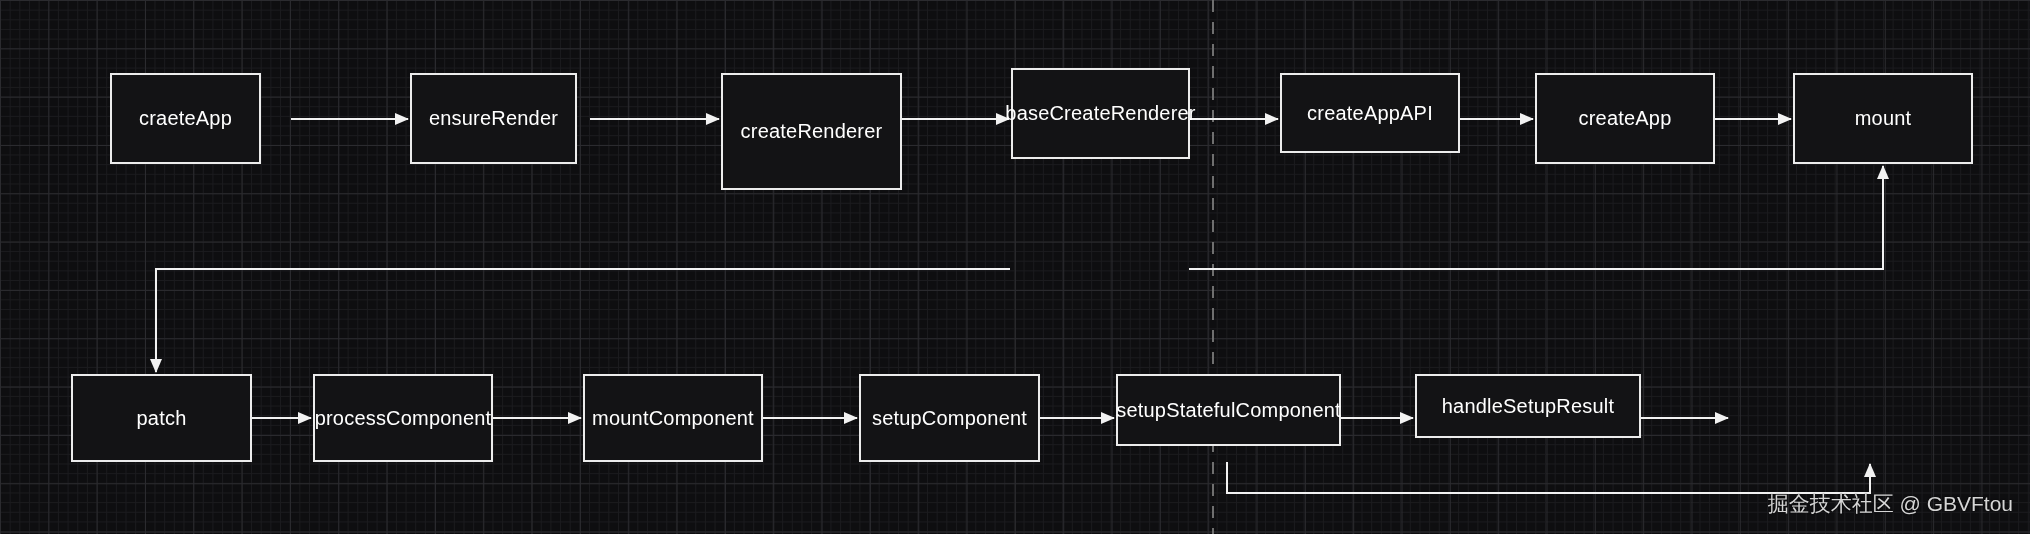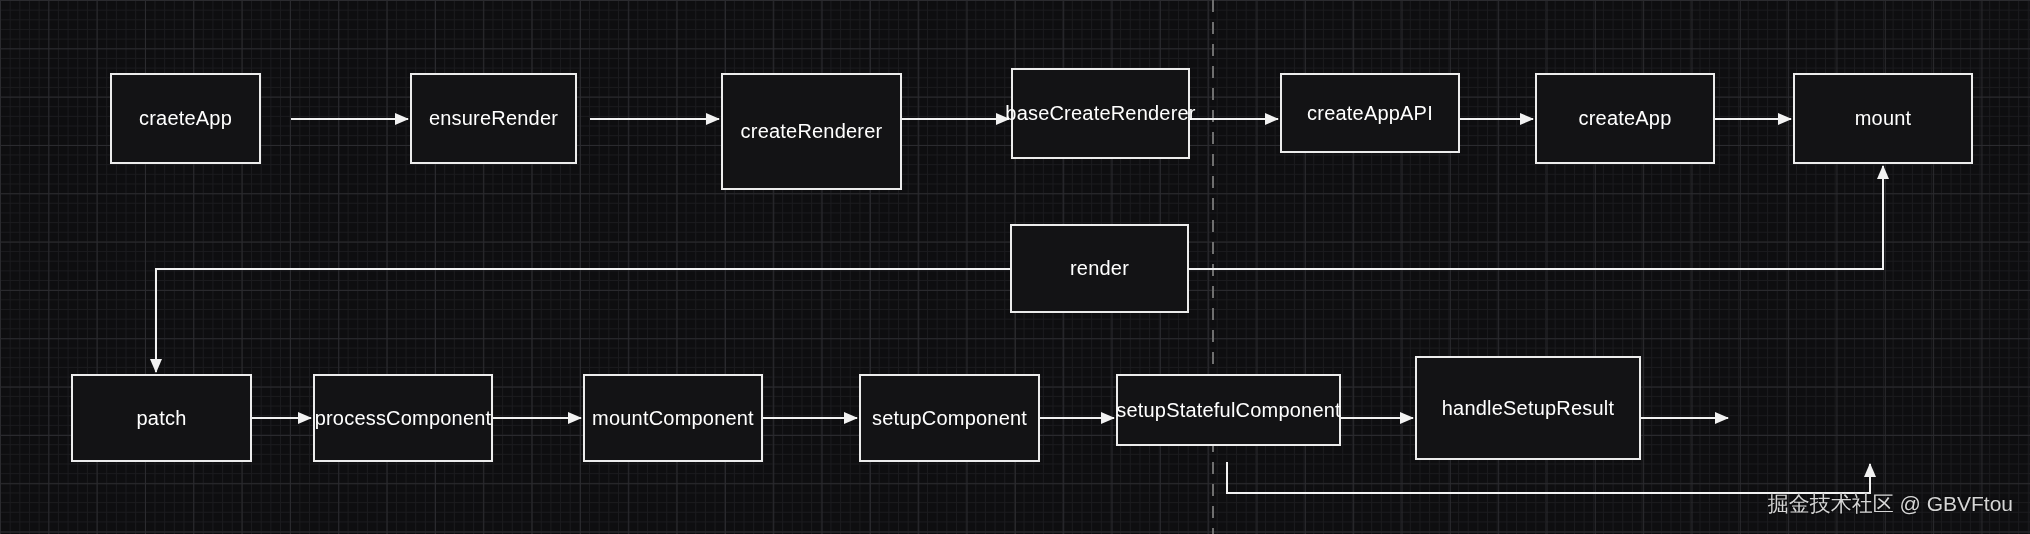--- a/index.html
+++ b/index.html
@@ -89,24 +89,23 @@
   </svg>
 
   <div class="node" style="left:110px;top:73px;width:151px;height:91px">craeteApp</div>
   <div class="node" style="left:410px;top:73px;width:167px;height:91px">ensureRender</div>
   <div class="node" style="left:721px;top:73px;width:181px;height:117px">createRenderer</div>
   <div class="node" style="left:1011px;top:68px;width:179px;height:91px">baseCreateRenderer</div>
   <div class="node" style="left:1280px;top:73px;width:180px;height:80px">createAppAPI</div>
   <div class="node" style="left:1535px;top:73px;width:180px;height:91px">createApp</div>
   <div class="node" style="left:1793px;top:73px;width:180px;height:91px">mount</div>
 
-  <div class="node" style="left:1010px;top:224px;width:179px;height:89px">render</div>
 
   <div class="node" style="left:71px;top:374px;width:181px;height:88px">patch</div>
   <div class="node" style="left:313px;top:374px;width:180px;height:88px">processComponent</div>
   <div class="node" style="left:583px;top:374px;width:180px;height:88px">mountComponent</div>
   <div class="node" style="left:859px;top:374px;width:181px;height:88px">setupComponent</div>
   <div class="node" style="left:1116px;top:374px;width:225px;height:72px">setupStatefulComponent</div>
-  <div class="node" style="left:1415px;top:356px;width:226px;height:104px">handleSetupResult</div>
+  <div class="node" style="left:1415px;top:374px;width:226px;height:64px">handleSetupResult</div>
 
   <div class="watermark">掘金技术社区 @ GBVFtou</div>
 
 </div>
 
 </body></html>

